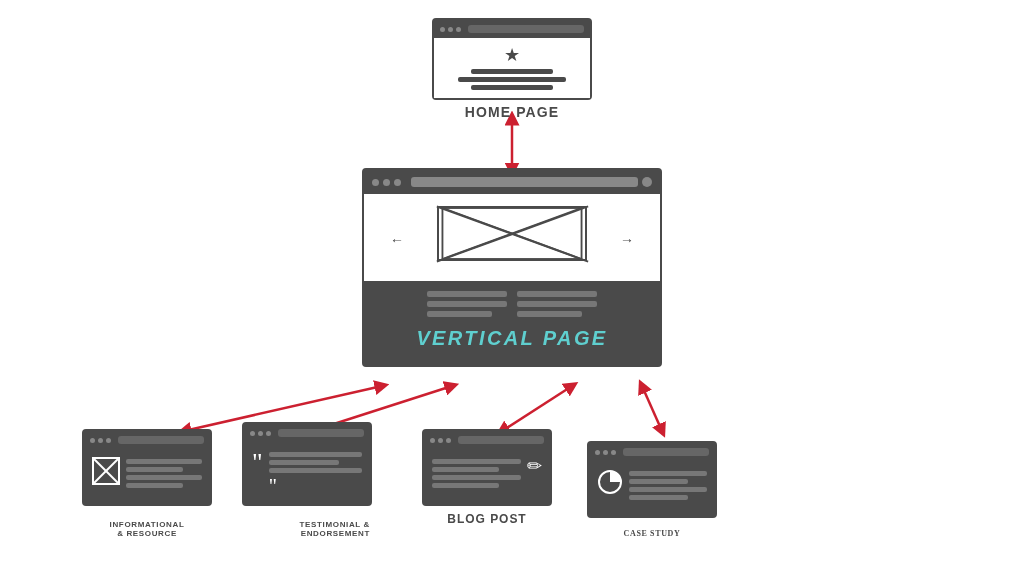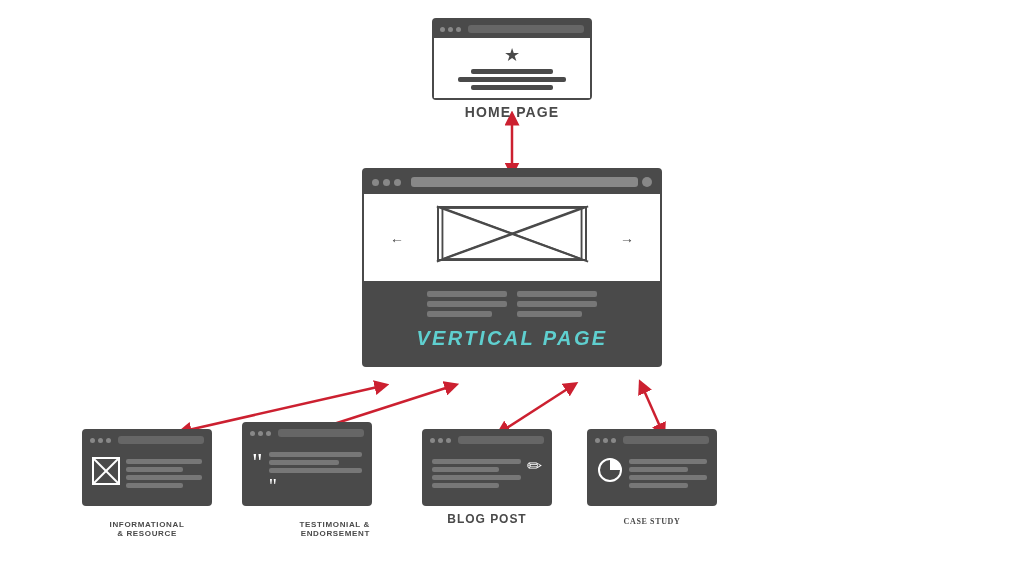--- a/index.html
+++ b/index.html
@@ -436,21 +436,21 @@
         <div class="c-line full"></div>
         <div class="c-line partial"></div>
         <div class="c-line full"></div>
         <div class="c-line partial"></div>
       </div>
       <div class="child-icon" style="font-size:18px;">✏</div>
     </div>
     <div class="label-text" style="bottom:-22px; font-size:12px;">BLOG POST</div>
   </div>
 
-  <div class="browser-mock child-mock child4" style="bottom:52px; left:525px;font-family:Liberation Serif, serif;">
+  <div class="browser-mock child-mock child4" style="bottom:40px; left:525px;font-family:Liberation Serif, serif;">
     <div class="browser-bar">
       <div class="browser-dot"></div>
       <div class="browser-dot"></div>
       <div class="browser-dot"></div>
       <div class="browser-url"></div>
     </div>
     <div class="child-content">
       <div class="child-icon">
         <svg width="26" height="26" viewBox="0 0 26 26" fill="none" xmlns="http://www.w3.org/2000/svg">
           <circle cx="13" cy="13" r="11" stroke="white" stroke-width="2" fill="none"></circle>

